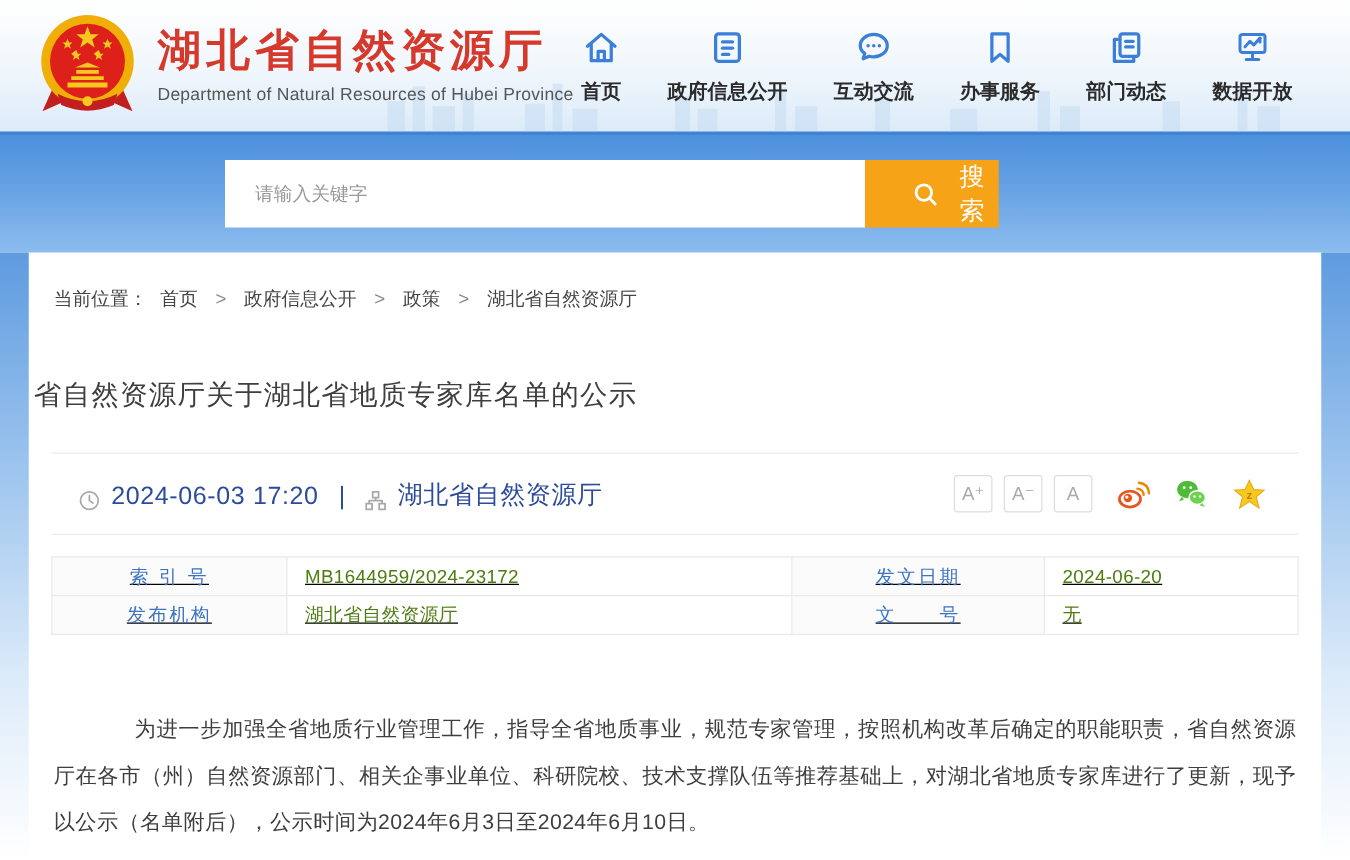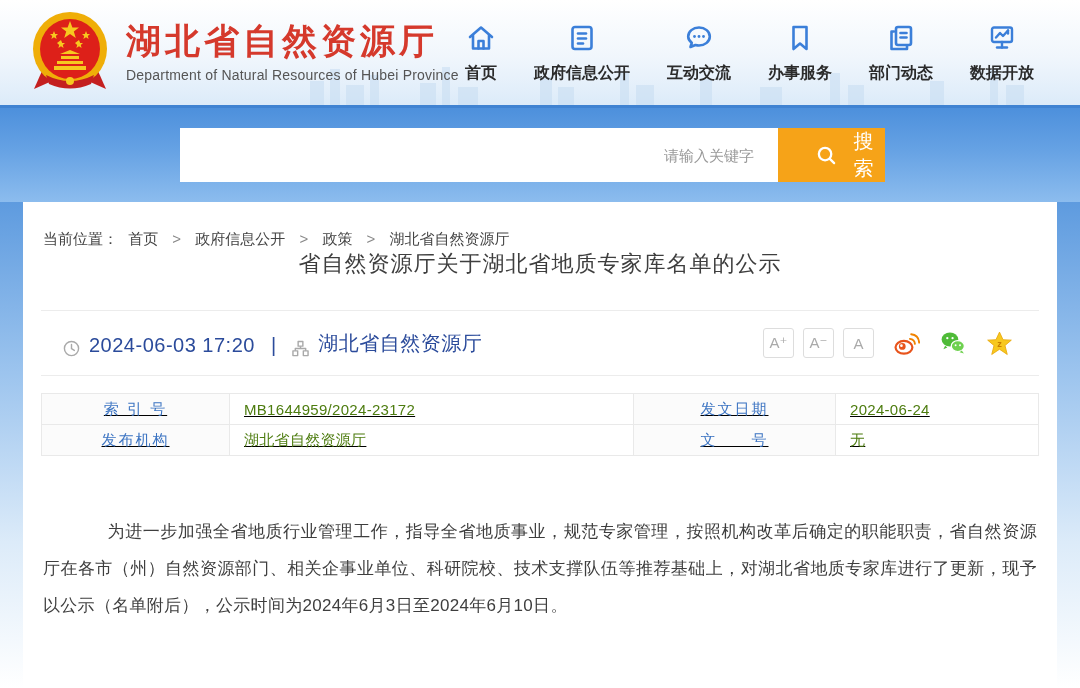--- a/index.html
+++ b/index.html
@@ -23,24 +23,23 @@
   .nav-label { margin-top:9px; font-size:16px; font-weight:bold; color:#2b2b2b; white-space:nowrap; }
 
   
   .search-section {
     height:97px;
     background:linear-gradient(180deg,#4d90dc 0%,#66a2e4 45%,#8cbcee 100%);
     border-top:3px solid #4083d2;
     display:flex; align-items:center; padding-left:180px;
   }
   .search-input {
-    width:598px; height:54px; border:none; outline:none; background:#fff;
+    width:512px; height:54px; border:none; outline:none; background:#fff;
     font-size:15px; color:#333; padding:0 24px;
     font-family:"Liberation Sans","DejaVu Sans",sans-serif;
-    text-align:right;
   }
   .search-input::placeholder { color:#999; }
   .search-btn {
     width:107px; height:54px; border:none; cursor:pointer;
     background:#f6a318; color:#fff; font-size:20px; letter-spacing:3px;
     display:flex; align-items:center; justify-content:center; gap:8px;
     font-family:"Liberation Sans","DejaVu Sans",sans-serif;
     padding-left:38px;
   }
 
@@ -51,21 +50,21 @@
     padding:0 23px;
   }
   .card { background:#fff; height:100%; padding:0 4px; }
 
   .breadcrumb { padding:28px 16px 0; font-size:15px; color:#444; }
   .breadcrumb .crumb { color:#444; text-decoration:none; cursor:pointer; }
   .breadcrumb .sep { color:#888; margin:0 10px; }
   .breadcrumb .prefix { color:#444; margin-right:6px; }
 
   .article-title {
-    text-align:center;
+    margin-top:52px; 
     font-size:22px; color:#3e3e3e; letter-spacing:1px; font-weight:normal;
   }
 
   .divider { border:none; border-top:1px solid #ececec; margin:31px 14px 0; }
 
   .meta-row { display:flex; align-items:center; height:64px; padding:0 40px 0 36px; }
   .meta-left { display:flex; align-items:flex-end; font-size:20px; color:#2b4b9b; }
   .meta-left .txt { margin-left:9px; letter-spacing:.5px; }
   .meta-sep { margin:0 16px; color:#2b4b9b; }
   .meta-right { margin-left:auto; display:flex; align-items:center; }
@@ -295,21 +294,21 @@
     </div>
 
     <hr class="divider" style="margin-top:0;">
 
     <table class="info-table">
       <tbody>
         <tr>
           <td class="lbl lbl1">索 引 号</td>
           <td class="val val1">MB1644959/2024-23172</td>
           <td class="lbl lbl2">发文日期</td>
-          <td class="val">2024-06-24</td>
+          <td class="val">2024-06-20</td>
         </tr>
         <tr>
           <td class="lbl lbl1">发布机构</td>
           <td class="val val1">湖北省自然资源厅</td>
           <td class="lbl lbl2">文　　号</td>
           <td class="val">无</td>
         </tr>
       </tbody>
     </table>
 

